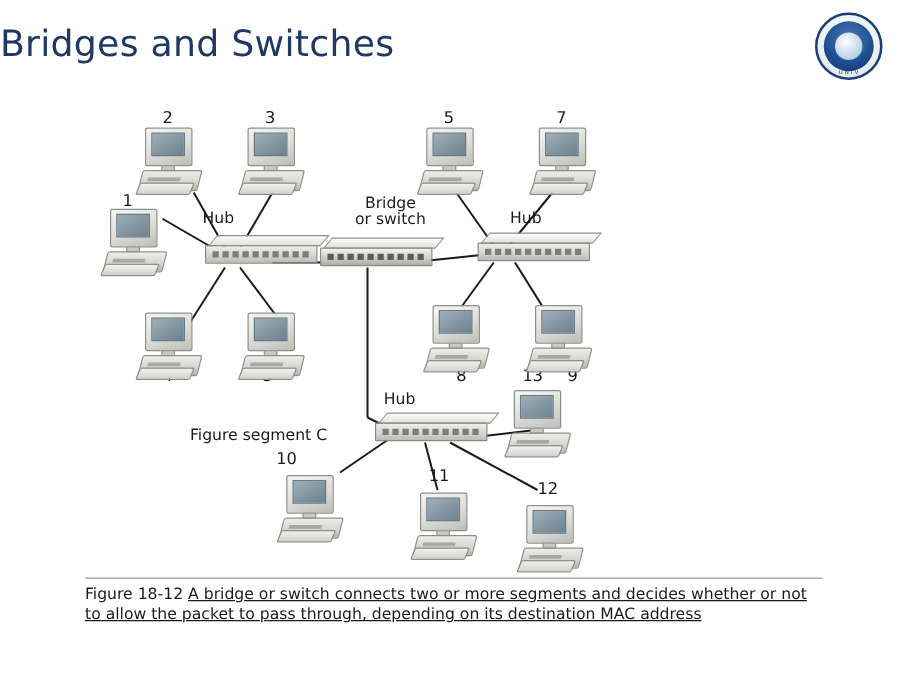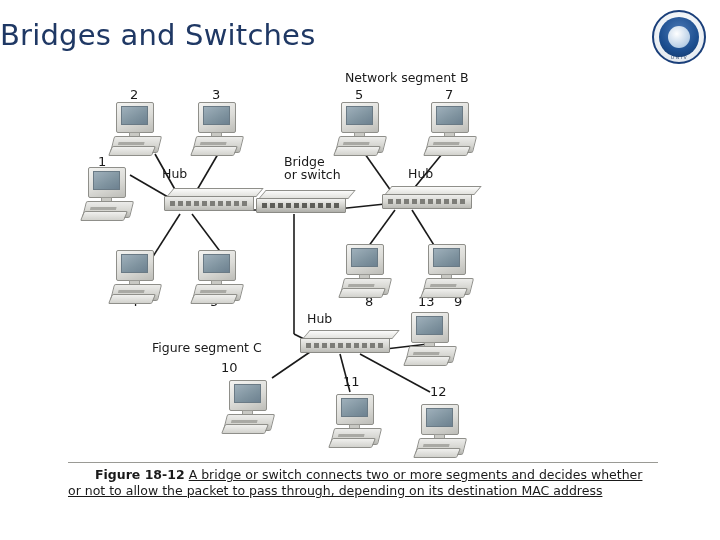--- a/index.html
+++ b/index.html
@@ -94,21 +94,21 @@
   
   .lbl {
     position: absolute;
     font-family: "DejaVu Sans", sans-serif;
     color: #1a1a1a;
     white-space: nowrap;
   }
   .seg-label { font-size: 12.5px; }
   .dev-label { font-size: 12.5px; }
   .num-label { font-size: 13px; }
-  .bridge-label { font-size: 12.5px; text-align: left; line-height: 13px; }
+  .bridge-label { font-size: 12.5px; text-align: center; line-height: 13px; }
 
   
   .pc {
     position: absolute;
     width: 54px;
     height: 56px;
   }
   .pc .monitor {
     position: absolute;
     left: 6px;
@@ -226,21 +226,21 @@
     left: 68px;
     top: 462px;
     width: 590px;
     border-top: 1px solid #9a9a95;
     padding-top: 4px;
     font-family: "DejaVu Sans", sans-serif;
     font-size: 12.5px;
     line-height: 16px;
     color: #1a1a1a;
   }
-  .caption b { font-weight: 700; margin-left: 27px; }
+  .caption b { font-weight: 400; }
   .caption .cap-text { margin-left: 4px; text-decoration: underline; }
 </style>
 </head>
 <body>
 
 <div class="slide-title">Bridges and Switches</div>
 
 <div class="logo">
   <div class="inner"></div>
   <div class="ring-text">U N I V</div>
@@ -359,21 +359,20 @@
           <i></i>
           <i></i>
           <i></i>
           <i></i>
           <i></i>
           <i></i>
       </div>
     </div>
   </div>
 
-  <div class="lbl seg-label" style="left:285px; top:8px;">Network segment B</div>
   <div class="lbl num-label" style="left:295px; top:25px;">5</div>
   <div class="lbl num-label" style="left:385px; top:25px;">7</div>
   <div class="lbl num-label" style="left:305px; top:232px;">8</div>
   <div class="lbl num-label" style="left:358px; top:232px;">13</div>
   <div class="lbl num-label" style="left:394px; top:232px;">9</div>
 
   <div class="pc" style="left:275px; top:40px;">
     <div class="monitor">
         <div class="screen"></div>
       </div>

